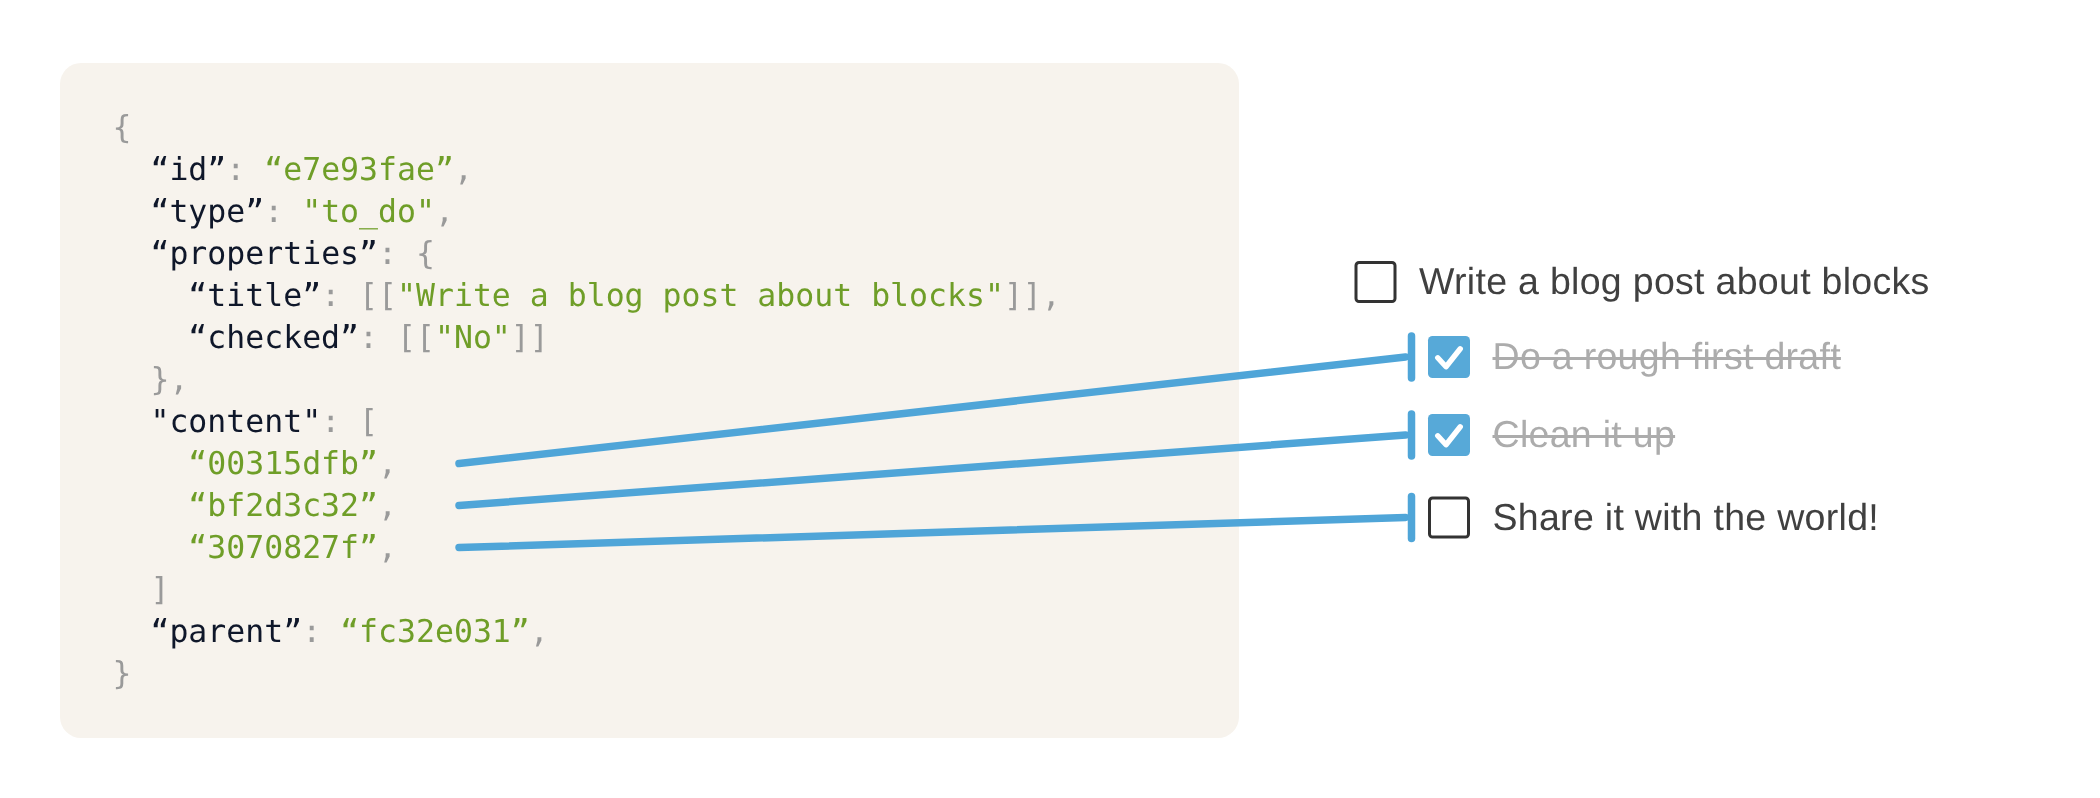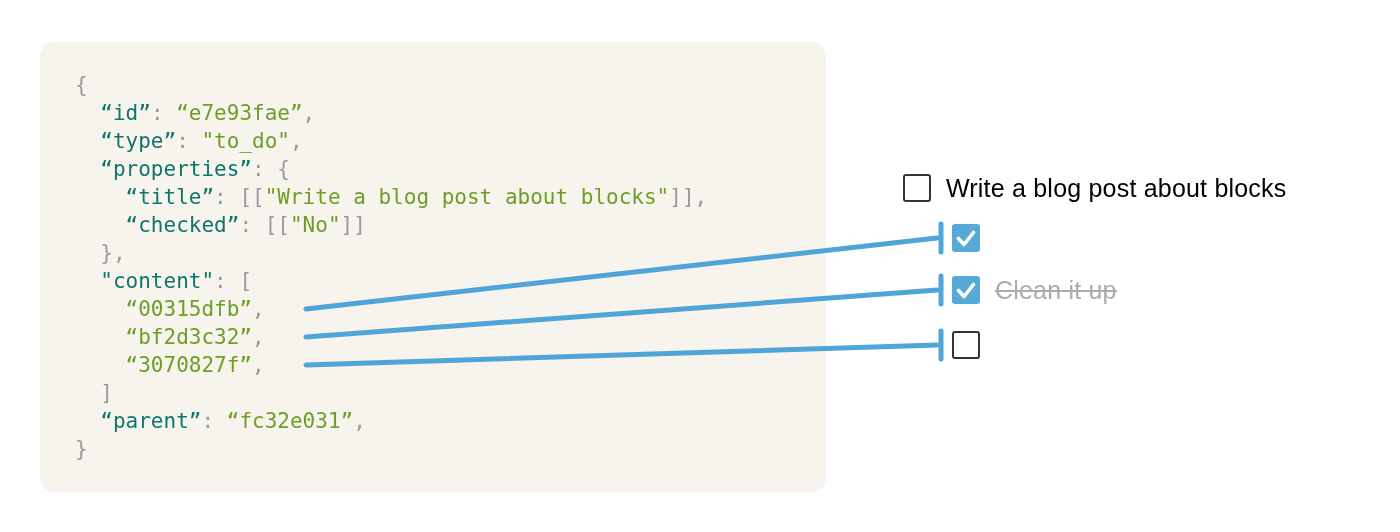--- a/index.html
+++ b/index.html
@@ -10,39 +10,39 @@
   
   .code-panel{
     position:absolute;left:40px;top:42px;width:786px;height:450px;
     background:#F7F3ED;border-radius:14px;
   }
   .code{
     position:absolute;left:35px;top:29px;margin:0;
     font-family:"DejaVu Sans Mono","Liberation Mono",monospace;
     font-size:21px;line-height:28px;white-space:pre;
   }
-  .code .k{color:#0f766e;}
+  .code .k{color:#0f172a;}
   .code .s{color:#6F9E28;text-align:right;}
   .code .p{color:#9A9A9A;}
   
   .connector-svg{position:absolute;left:0;top:0;pointer-events:none;}
   
   .todo-row{position:absolute;display:flex;align-items:center;height:28px;}
   .todo-row:nth-child(1){left:903px;top:174px;}
   .todo-row:nth-child(2){left:952px;top:224px;}
   .todo-row:nth-child(3){left:952px;top:276px;text-align:center;}
   .todo-row:nth-child(4){left:952px;top:331px;}
   .cb{
     width:28px;height:28px;box-sizing:border-box;border-radius:3px;
     margin-right:15px;flex:0 0 auto;display:flex;align-items:center;justify-content:center;
   }
   .cb.unchecked{border:2.5px solid #333333;background:#ffffff;}
   .cb.checked{background:#57A9D8;}
   .todo-label{
-    font-size:25px;color:#000000;letter-spacing:0.2px;white-space:nowrap;
+    font-size:25px;color:#404040;letter-spacing:0.2px;white-space:nowrap;
   }
   .todo-row.done .todo-label{
     color:#ACACAC;text-decoration:line-through;text-decoration-thickness:2px;
   }
 </style>
 </head>
 <body>
 
 <div class="canvas">
   <div class="code-panel">
@@ -60,26 +60,28 @@
       <div class="todo-row">
         <span class="cb unchecked"></span>
         <span class="todo-label">Write a blog post about blocks</span>
       </div>
       <div class="todo-row done">
         <span class="cb checked">
           <svg width="28" height="28" viewBox="0 0 28 28">
             <polyline points="6.5,14.5 12,20.5 21.5,8.5" fill="none" stroke="#ffffff" stroke-width="3.6" stroke-linecap="round" stroke-linejoin="round"></polyline>
           </svg>
         </span>
+        <span class="todo-label">Do a rough first draft</span>
       </div>
       <div class="todo-row done">
         <span class="cb checked">
           <svg width="28" height="28" viewBox="0 0 28 28">
             <polyline points="6.5,14.5 12,20.5 21.5,8.5" fill="none" stroke="#ffffff" stroke-width="3.6" stroke-linecap="round" stroke-linejoin="round"></polyline>
           </svg>
         </span>
         <span class="todo-label">Clean it up</span>
       </div>
       <div class="todo-row">
         <span class="cb unchecked"></span>
+        <span class="todo-label">Share it with the world!</span>
       </div>
     </div>
 </div>
 
 </body></html>

